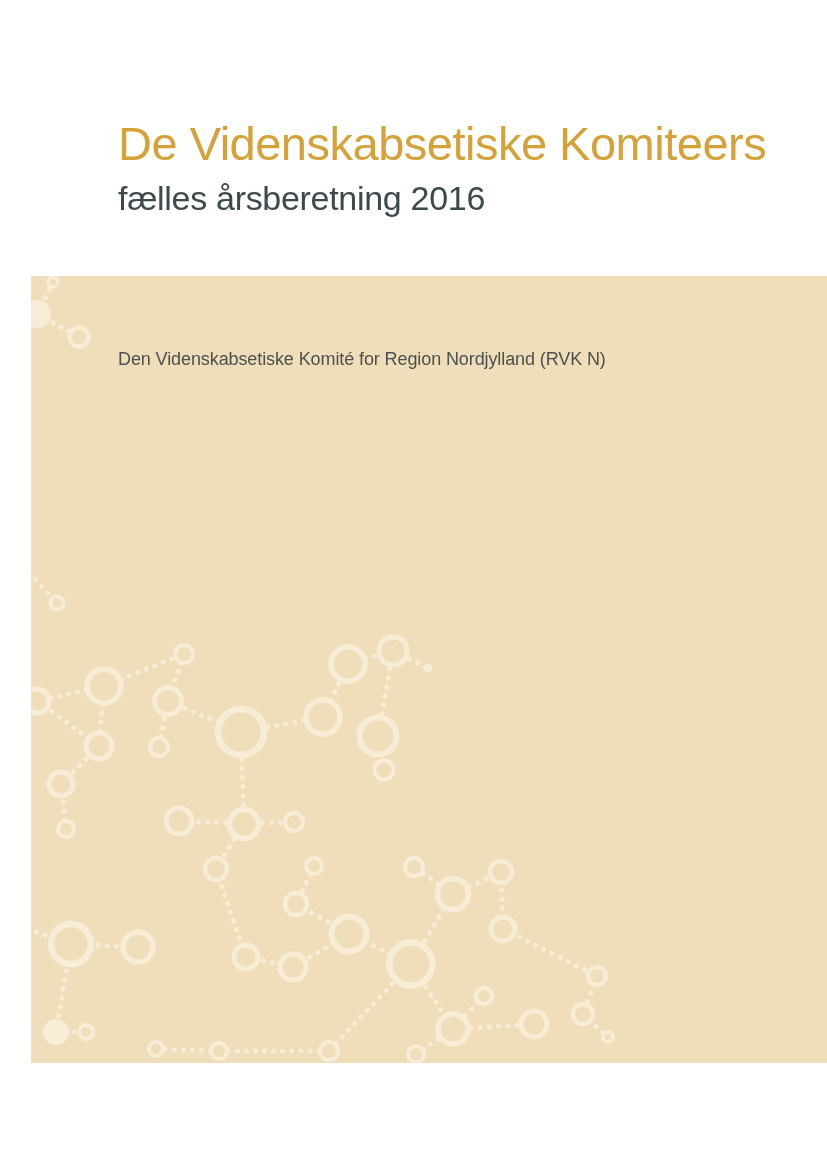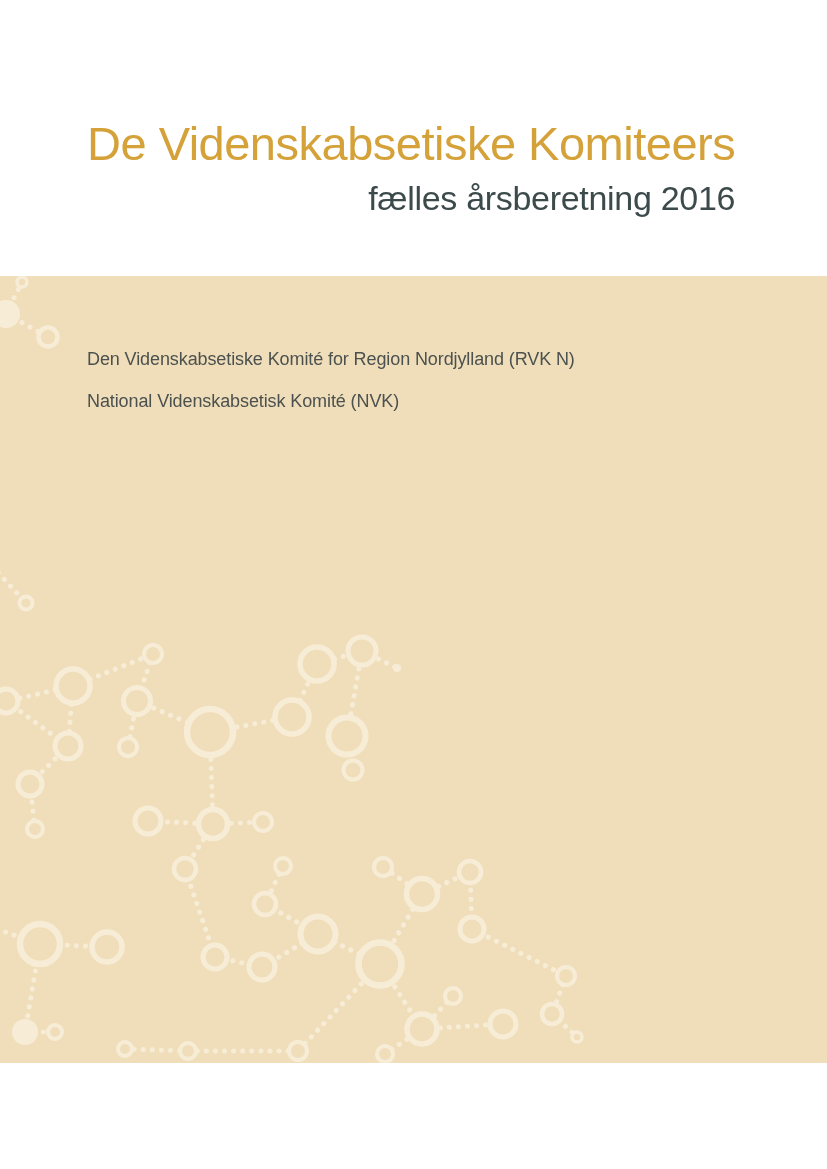--- a/index.html
+++ b/index.html
@@ -4,42 +4,41 @@
 <title>De Videnskabsetiske Komiteers fælles årsberetning 2016</title>
 <style>
   html,body{margin:0;padding:0;}
   body{
     width:827px;height:1169px;
     background:#ffffff;
     font-family:"Liberation Sans","DejaVu Sans",sans-serif;
     position:relative;
     overflow:hidden;
   }
-  .page{position:absolute;inset:0;width:741px;height:1169px;background:#ffffff;}
+  .page{position:absolute;inset:0;width:741px;height:1169px;background:#ffffff;margin-left:31px;}
 
   
   .cover-header{position:absolute;left:87px;top:118px;}
   .cover-title{
     margin:0;
     font-size:47px;
     line-height:1.1;
     font-weight:400;
     letter-spacing:-0.5px;
     color:#D4A239;
     white-space:nowrap;
   }
   .cover-subtitle{
     margin:10px 0 0 0;
     font-size:34px;
     line-height:1.1;
     font-weight:400;
     letter-spacing:-0.3px;
     color:#3C4A4B;
     white-space:nowrap;
-    text-align:right;
   }
 
   
   .beige-panel{
     position:absolute;
     left:0;top:276px;
     width:827px;height:787px;
     background:#F0DEBA;
     overflow:hidden;
   }
@@ -173,17 +172,16 @@
         <circle cx="552" cy="738" r="10" stroke-width="4.5"></circle>
         <circle cx="566" cy="700" r="9" stroke-width="4"></circle>
         <circle cx="577" cy="761" r="5" stroke-width="3.5"></circle>
         <circle cx="125" cy="773" r="7" stroke-width="4"></circle>
         <circle cx="188" cy="775" r="8" stroke-width="4"></circle>
       </g>
     </svg>
 
     <ul class="committee-list">
       <li>Den Videnskabsetiske Komité for Region Nordjylland (RVK N)</li>
-      <li>National Videnskabsetisk Komité (NVK)</li>
     </ul>
 
   </section>
 </div>
 
 </body></html>

